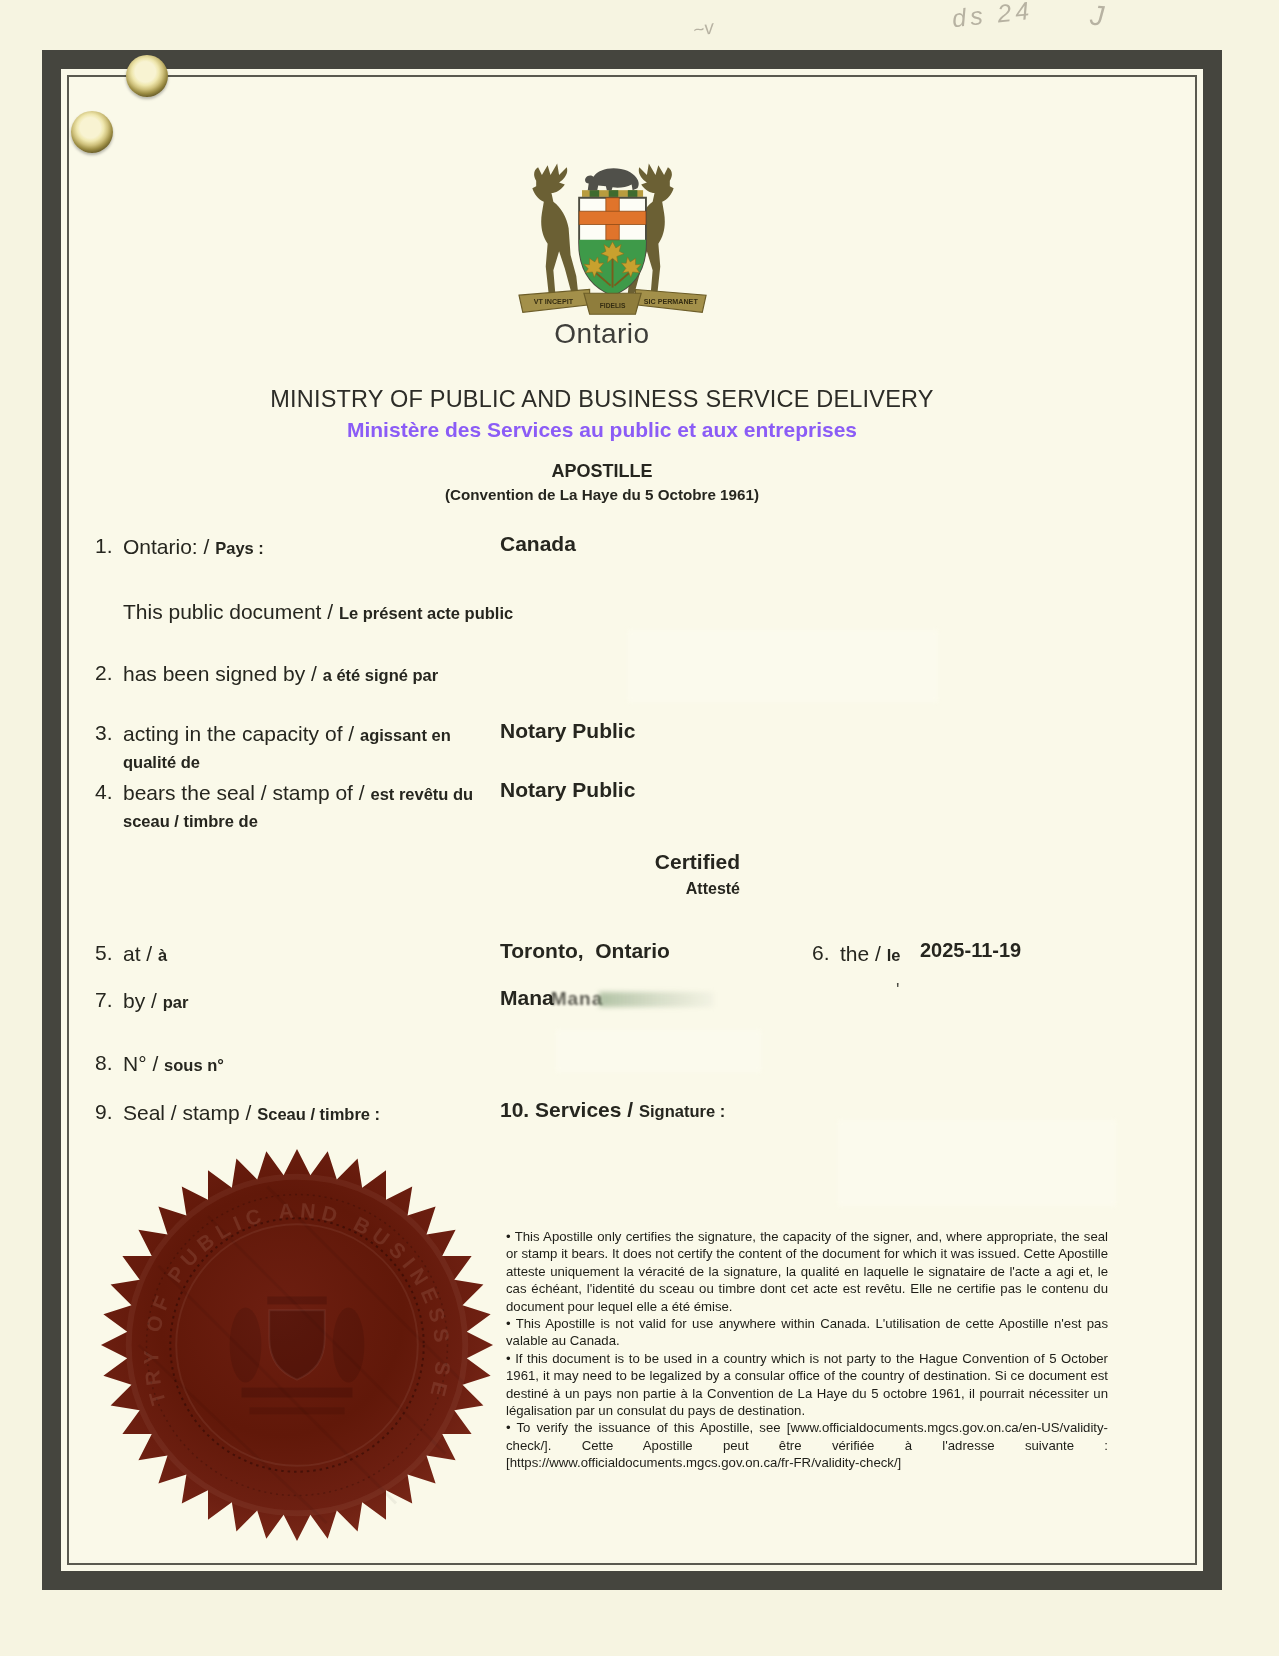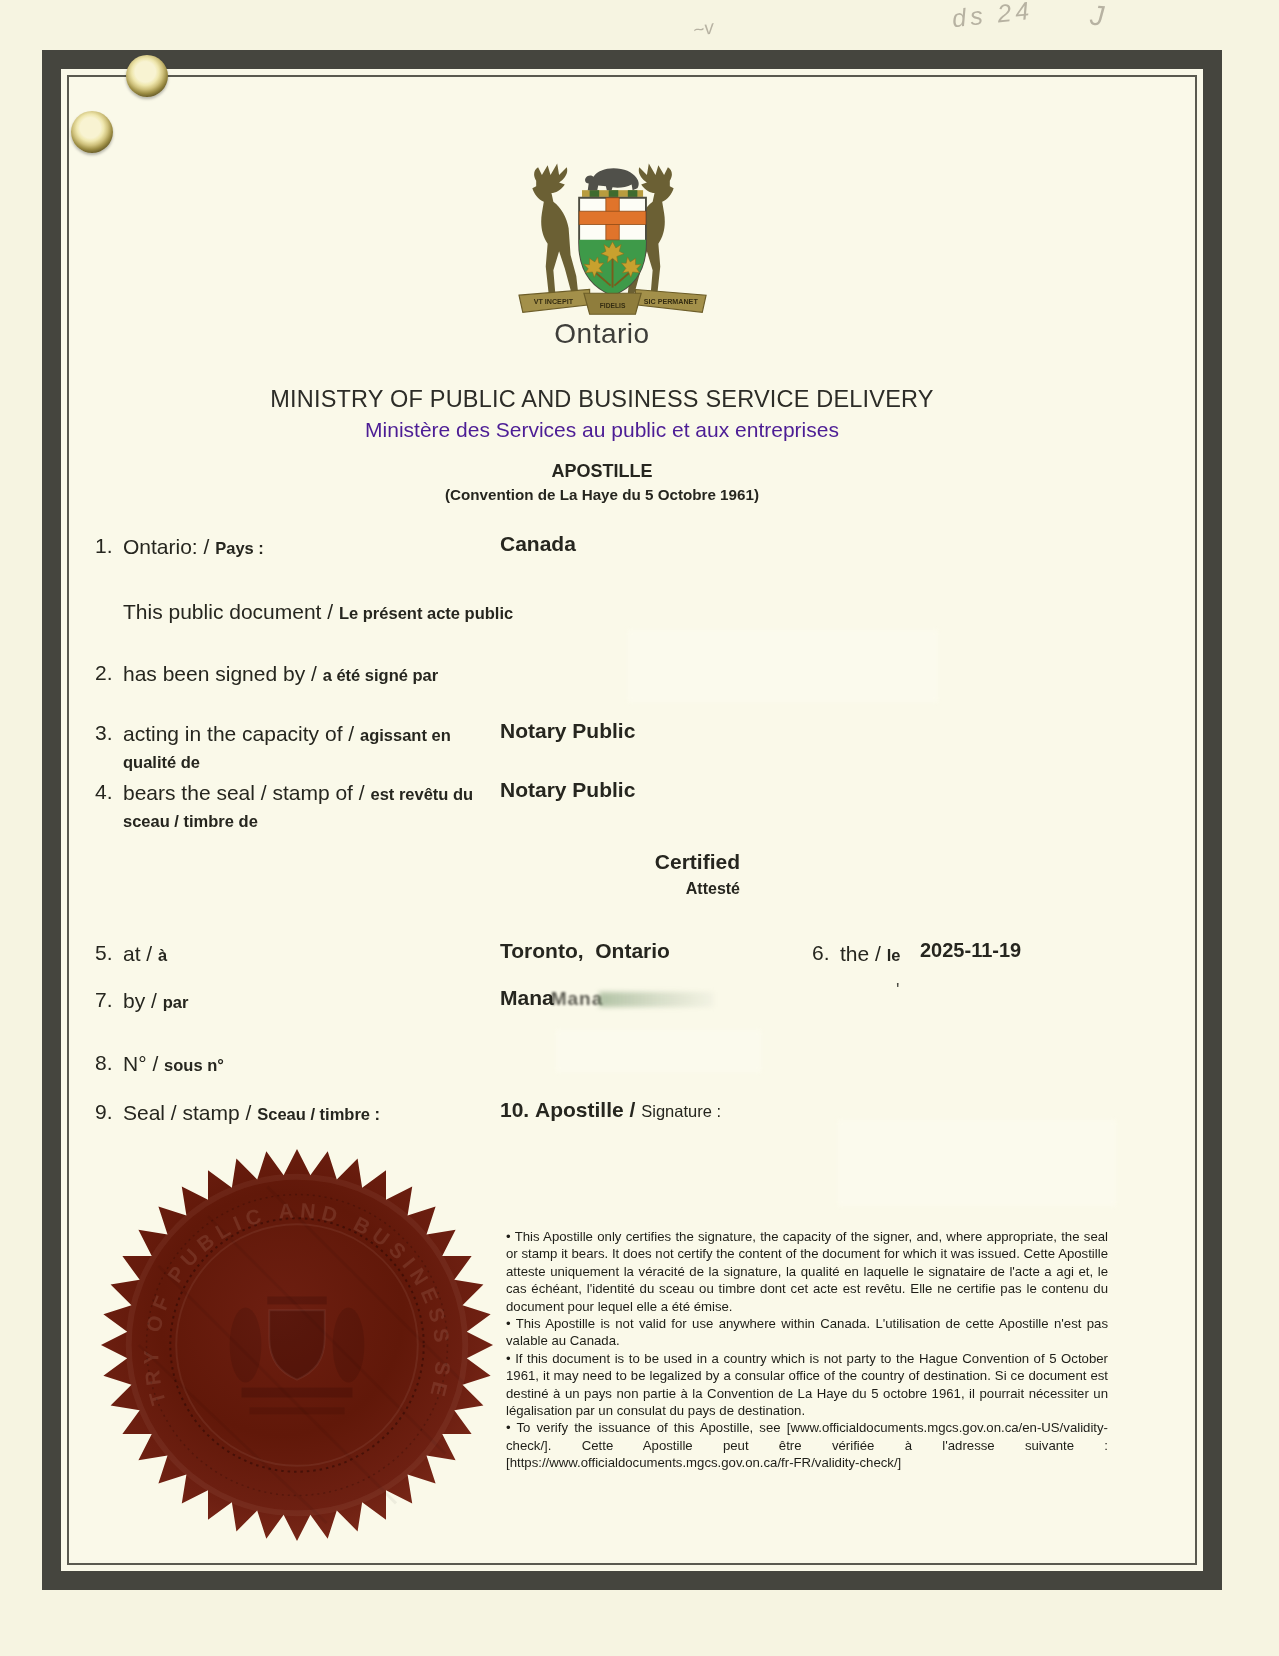--- a/index.html
+++ b/index.html
@@ -19,36 +19,36 @@
   
   .hand{position:absolute;color:#b7b2a2;font-style:italic;z-index:6;}
   .h1{left:693px;top:18px;font-size:19px;transform:rotate(-10deg);}
   .h2{left:952px;top:0px;font-size:25px;transform:rotate(-6deg);letter-spacing:4px;}
   .h3{left:1090px;top:0px;font-size:28px;transform:rotate(4deg);}
   
   .crest{position:absolute;left:498px;top:152px;}
   .center-line{position:absolute;left:0;width:1204px;text-align:center;}
   .wordmark{top:318px;font-size:28px;color:#3e3e3a;letter-spacing:.5px;}
   .min-en{top:386px;font-size:23.5px;letter-spacing:.2px;color:#2c2c27;}
-  .min-fr{top:418px;font-size:21px;color:#4c1d95;}
+  .min-fr{top:418px;font-size:21px;color:#8b5cf6;font-weight:bold;}
   .apostille{top:461px;font-size:18px;font-weight:bold;}
   .convention{top:486px;font-size:15.2px;font-weight:bold;}
   
   .row{position:absolute;left:95px;width:1060px;font-size:21px;}
   .num{display:inline-block;width:28px;vertical-align:top;}
   .lab{display:inline-block;vertical-align:top;max-width:352px;line-height:1.28;}
   .row-intro .lab{max-width:560px;}
   .fr{font-size:16.5px;font-weight:bold;}
   .val{position:absolute;left:405px;top:-2px;font-weight:bold;white-space:pre;}
   .row-date{left:812px;} .row-date .val{left:108px;font-size:20px;}
   .certified{position:absolute;left:450px;top:850px;width:290px;text-align:right;}
   .cert-en{font-size:21px;font-weight:bold;}
   .cert-fr{font-size:16px;font-weight:bold;margin-top:6px;}
   .sig-row{position:absolute;left:500px;top:1098px;font-size:21px;}
-  .sig-row .fr10{font-size:16.5px;font-weight:normal;margin-top:44px;}
+  .sig-row .fr10{font-size:16.5px;font-weight:bold;margin-top:44px;}
   .tick{position:absolute;left:896px;top:980px;font-size:18px;color:#4a4a42;}
   
   .ghost{font-weight:bold;font-size:19px;letter-spacing:1px;opacity:.75;filter:blur(1px);margin-left:-3px;}
   .smudge{display:inline-block;width:115px;height:15px;margin-left:-4px;vertical-align:middle;
     background:linear-gradient(90deg,rgba(108,142,100,.5),rgba(150,170,140,.32) 55%,rgba(200,205,195,.12));
     filter:blur(2.5px);}
   .redact{position:absolute;background:#fdfcf1;opacity:.5;filter:blur(2px);}
   .ra{left:628px;top:630px;width:310px;height:72px;}
   .rb{left:556px;top:1030px;width:205px;height:42px;}
   .rc{left:838px;top:1120px;width:278px;height:86px;}
@@ -174,21 +174,21 @@
 
   <div class="row" style="top:1051px;">
     <span class="num">8.</span><span class="lab"><span>N° /</span> <b class="fr">sous n°</b></span>
   </div>
 
   <div class="row" style="top:1100px;">
     <span class="num">9.</span><span class="lab"><span>Seal / stamp /</span> <b class="fr">Sceau / timbre :</b></span>
   </div>
 
   <div class="sig-row">
-    <b>10.</b> <b>Apostille /</b> <span class="fr10">Signature :</span>
+    <b>10.</b> <b>Services /</b> <span class="fr10">Signature :</span>
   </div>
 
   <svg class="seal" width="396" height="396" viewBox="0 0 400 400">
     <defs>
       <radialGradient id="sg" cx="46%" cy="42%" r="62%">
         <stop offset="0%" stop-color="#6d1f11"></stop>
         <stop offset="50%" stop-color="#611809"></stop>
         <stop offset="82%" stop-color="#6e2012"></stop>
         <stop offset="100%" stop-color="#7c2a19"></stop>
       </radialGradient>

